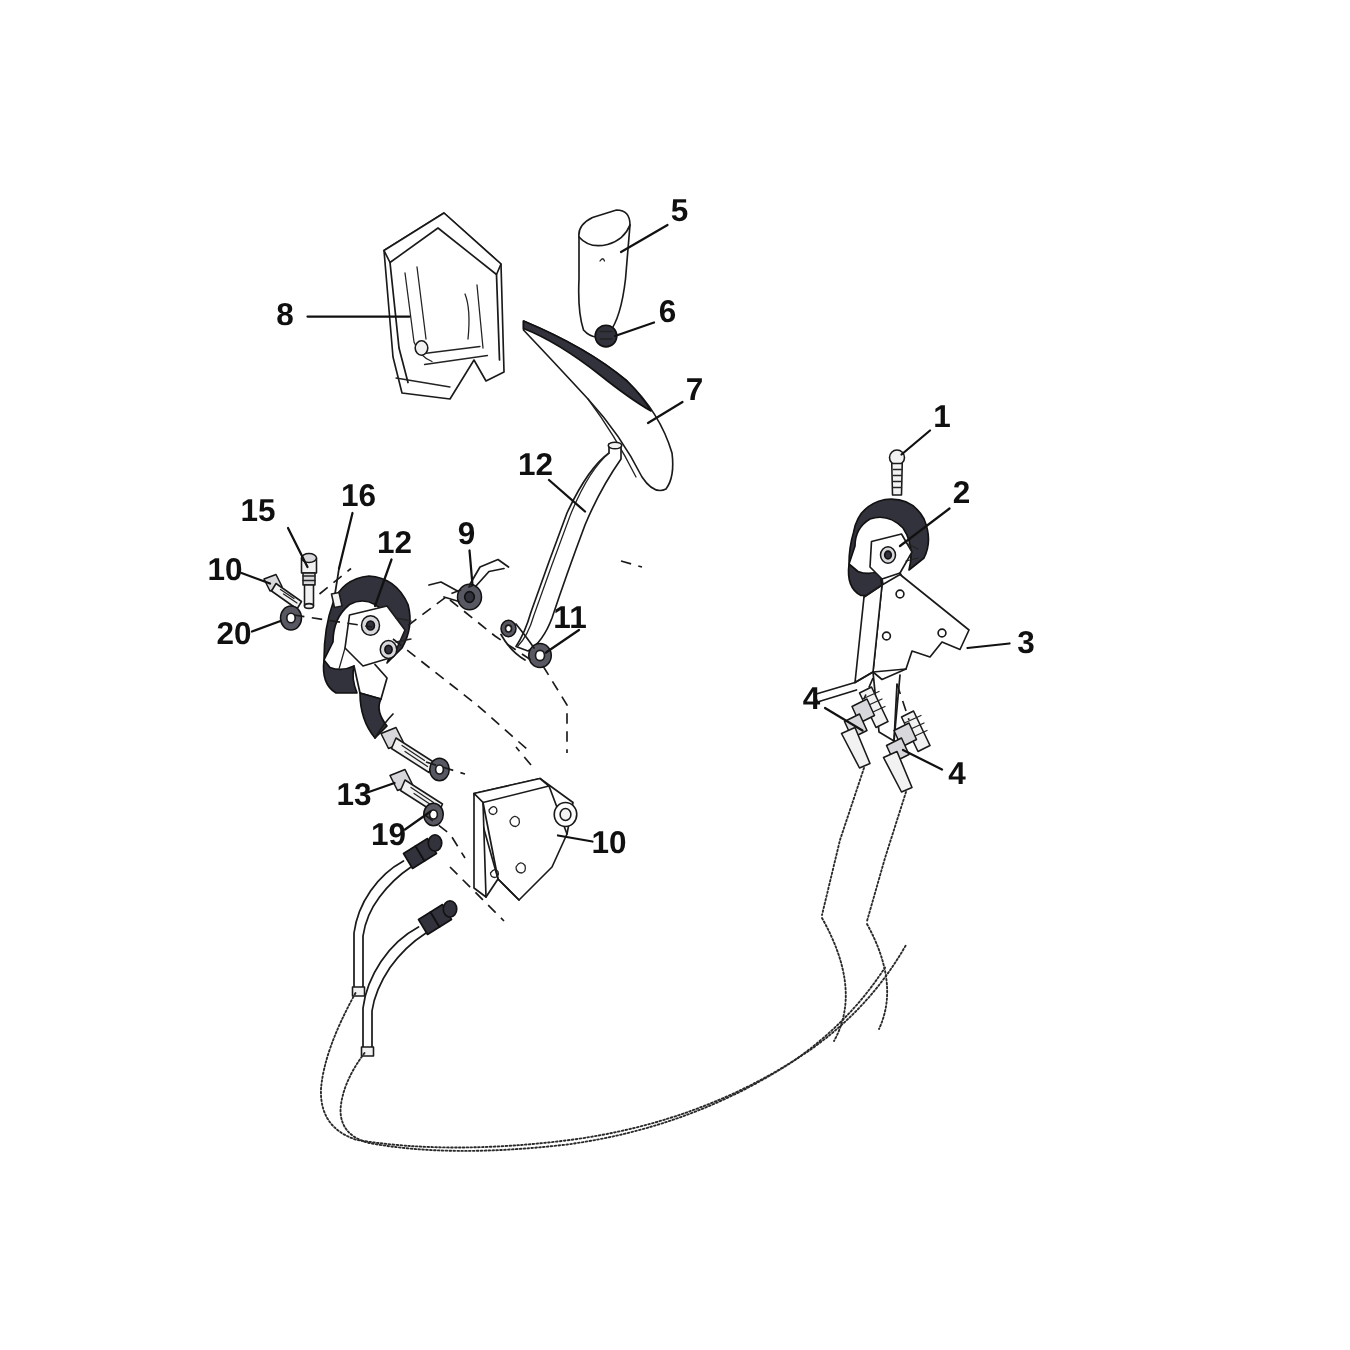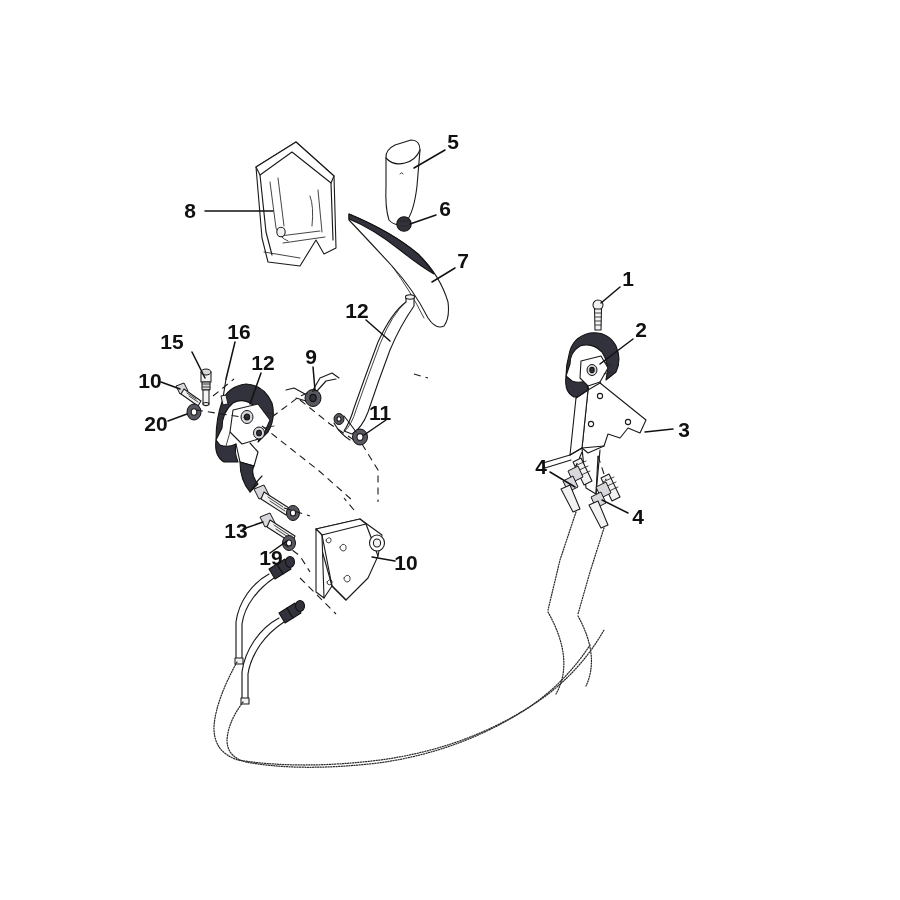--- a/index.html
+++ b/index.html
@@ -325,16 +325,16 @@
       <div class="callout-label" style="left: 311px; top: 356px;">9</div>
       <div class="callout-label" style="left: 357px; top: 310px;">12</div>
       <div class="callout-label" style="left: 380px; top: 412px;">11</div>
       <div class="callout-label" style="left: 406px; top: 562px;">10</div>
       <div class="callout-label" style="left: 236px; top: 530px;">13</div>
       <div class="callout-label" style="left: 263px; top: 362px;">12</div>
       <div class="callout-label" style="left: 172px; top: 341px;">15</div>
       <div class="callout-label" style="left: 239px; top: 331px;">16</div>
       <div class="callout-label" style="left: 150px; top: 380px;">10</div>
       <div class="callout-label" style="left: 156px; top: 423px;">20</div>
-      <div class="callout-label" style="left: 259px; top: 557px; margin-left: 12px;">19</div>
+      <div class="callout-label" style="left: 259px; top: 557px;">19</div>
     </div>
 
 </div>
 
 </body></html>

